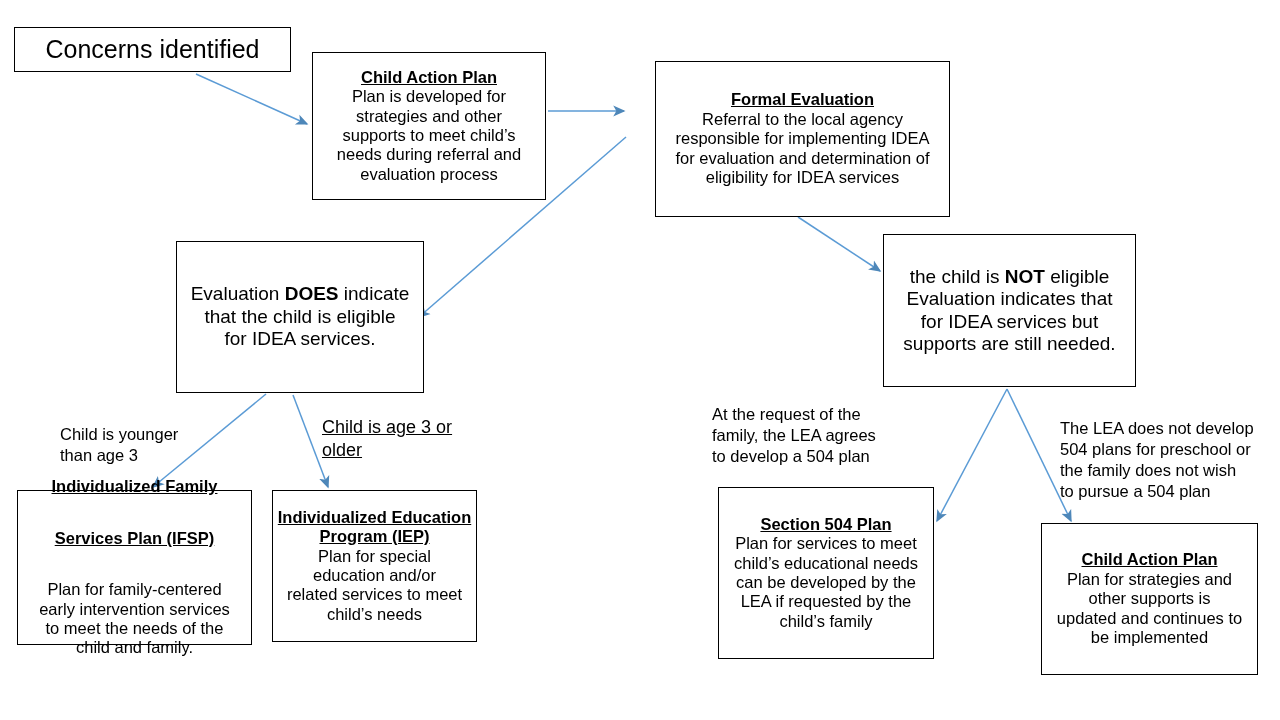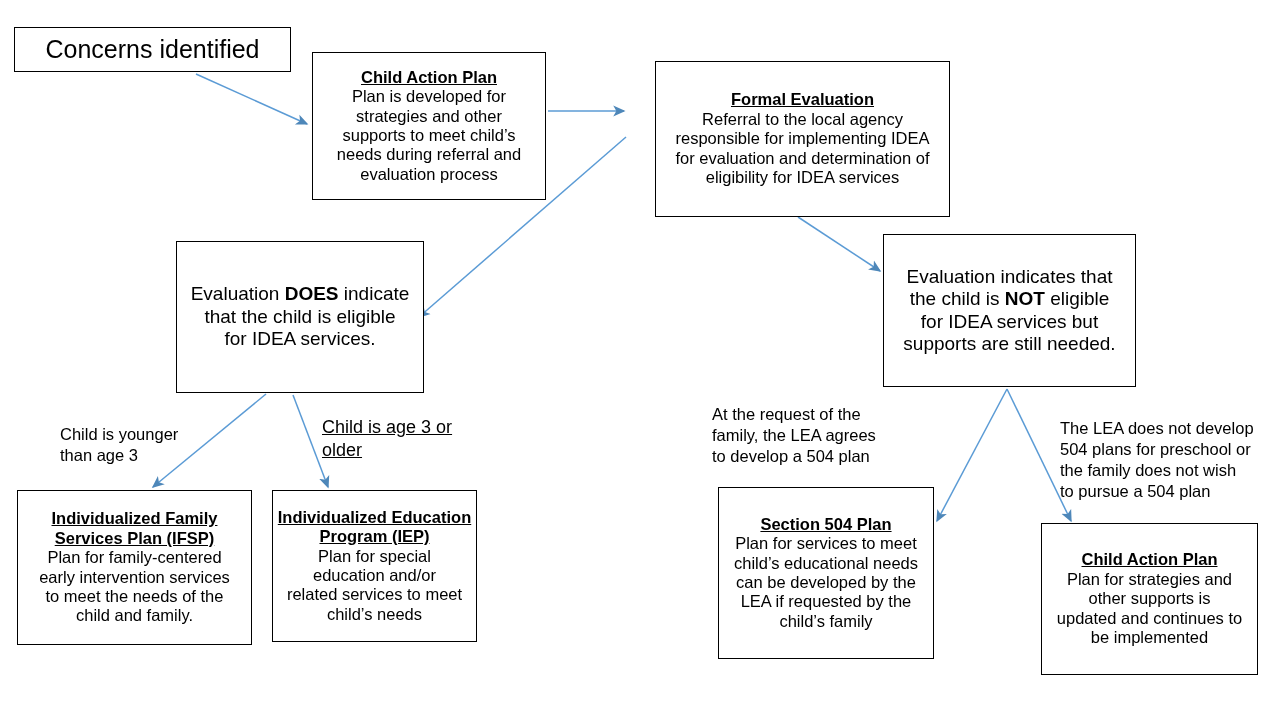--- a/index.html
+++ b/index.html
@@ -56,21 +56,21 @@
     white-space: pre-line;
     color: #000000;
   }
 
   
   #n-concerns    { left:14px;  top:27px;  width:277px; height:45px;  font-size:25px; }
   #n-cap-top     { left:312px; top:52px;  width:234px; height:148px; font-size:16.5px; }
   #n-formal      { left:627px; top:61px;  width:295px; height:156px; font-size:16.5px;margin-left:28px; }
   #n-does        { left:176px; top:241px; width:248px; height:152px; font-size:19px; }
   #n-not         { left:883px; top:234px; width:253px; height:153px; font-size:19px; }
-  #n-ifsp        { left:17px;  top:490px; width:235px; height:155px; font-size:16.5px; }
+  #n-ifsp        { left:17px;  top:490px; width:235px; height:155px; font-size:16.5px;gap:32px; }
   #n-iep         { left:272px; top:490px; width:205px; height:152px; font-size:16.5px; }
   #n-504         { left:718px; top:487px; width:216px; height:172px; font-size:16.5px; }
   #n-cap-bottom  { left:1041px;top:523px; width:217px; height:152px; font-size:16.5px; }
 
   
   #lbl-younger { left:60px;  top:424px; width:150px; font-size:16.5px; }
   #lbl-older   { left:322px; top:416px; width:150px; font-size:18px;text-decoration:underline; }
   #lbl-request { left:712px; top:404px; width:185px; font-size:16.5px; }
   #lbl-nolea   { left:1060px;top:418px; width:205px; font-size:16.5px; }
 </style>
@@ -118,22 +118,22 @@
 eligibility  for IDEA services</div>
   </div>
 
   <div class="node" id="n-does">
     <div><span>Evaluation </span><b>DOES</b><span> indicate</span></div>
     <div>that the child is eligible</div>
     <div>for IDEA services.</div>
   </div>
 
   <div class="node" id="n-not">
+    <div><span>the child is </span><b>NOT</b><span> eligible</span></div>
     <div>Evaluation indicates that</div>
-    <div><span>the child is </span><b>NOT</b><span> eligible</span></div>
     <div>for IDEA services  but</div>
     <div>supports are still needed.</div>
   </div>
 
   <div class="node" id="n-ifsp">
     <div class="ttl">Individualized Family</div>
     <div class="ttl">Services Plan (IFSP)</div>
     <div class="bdy">Plan for family-centered
 early intervention services
 to meet the needs of the

